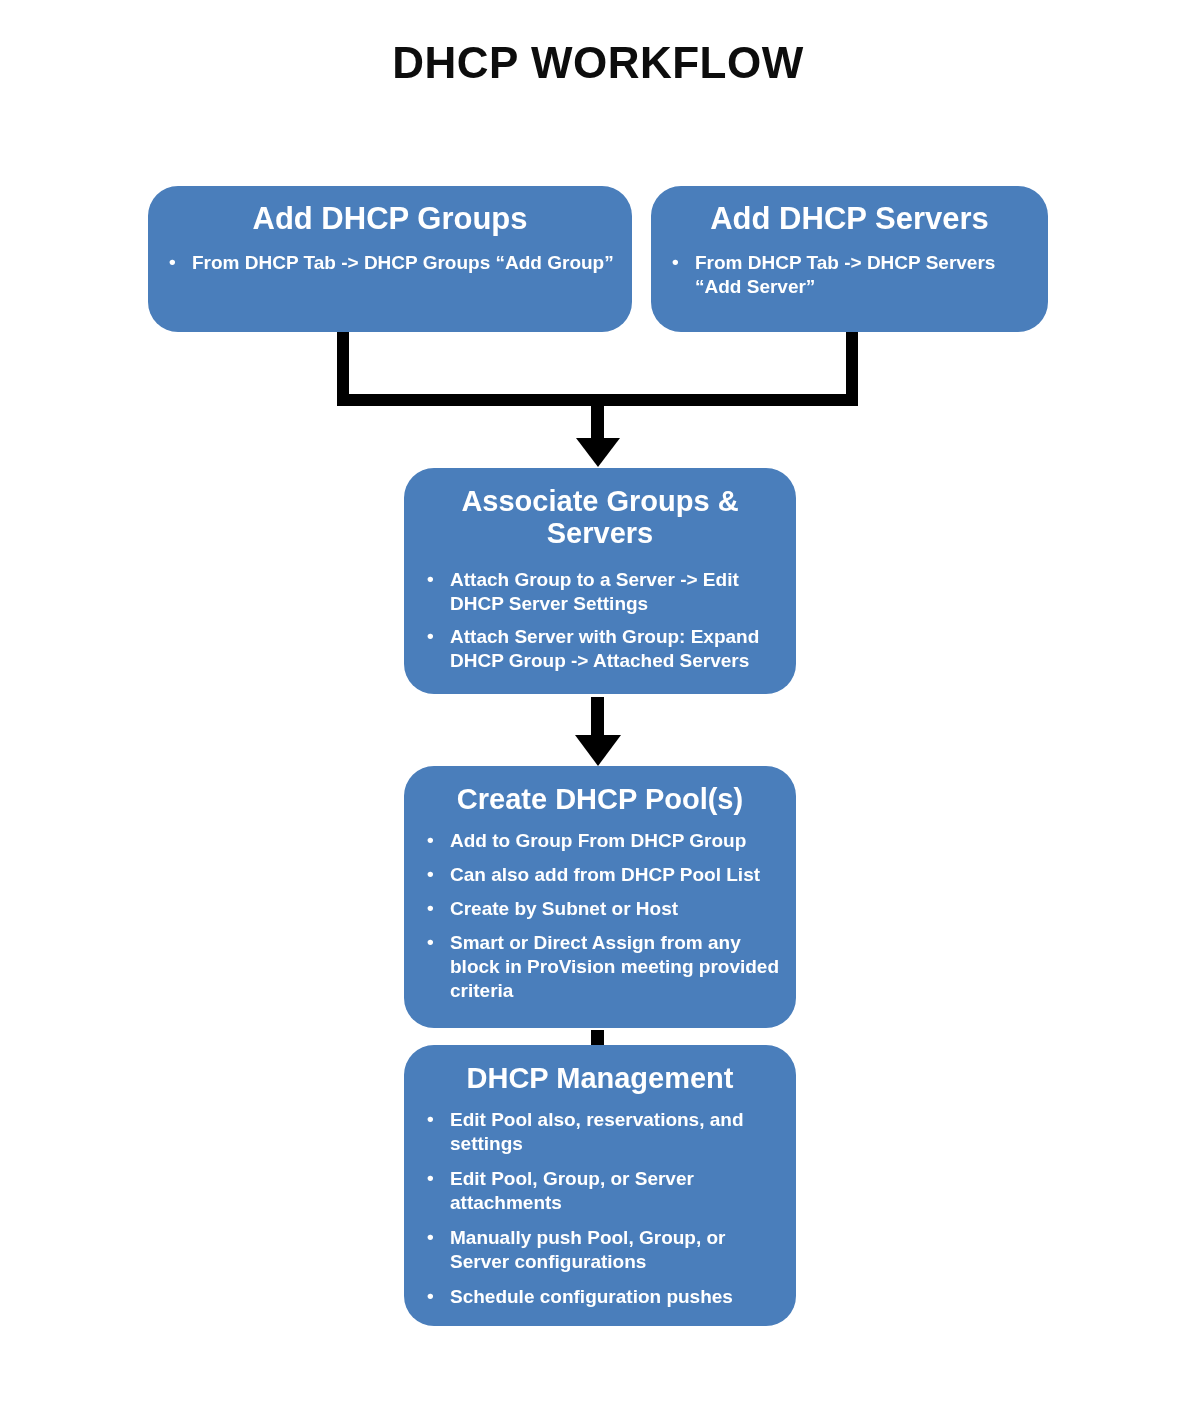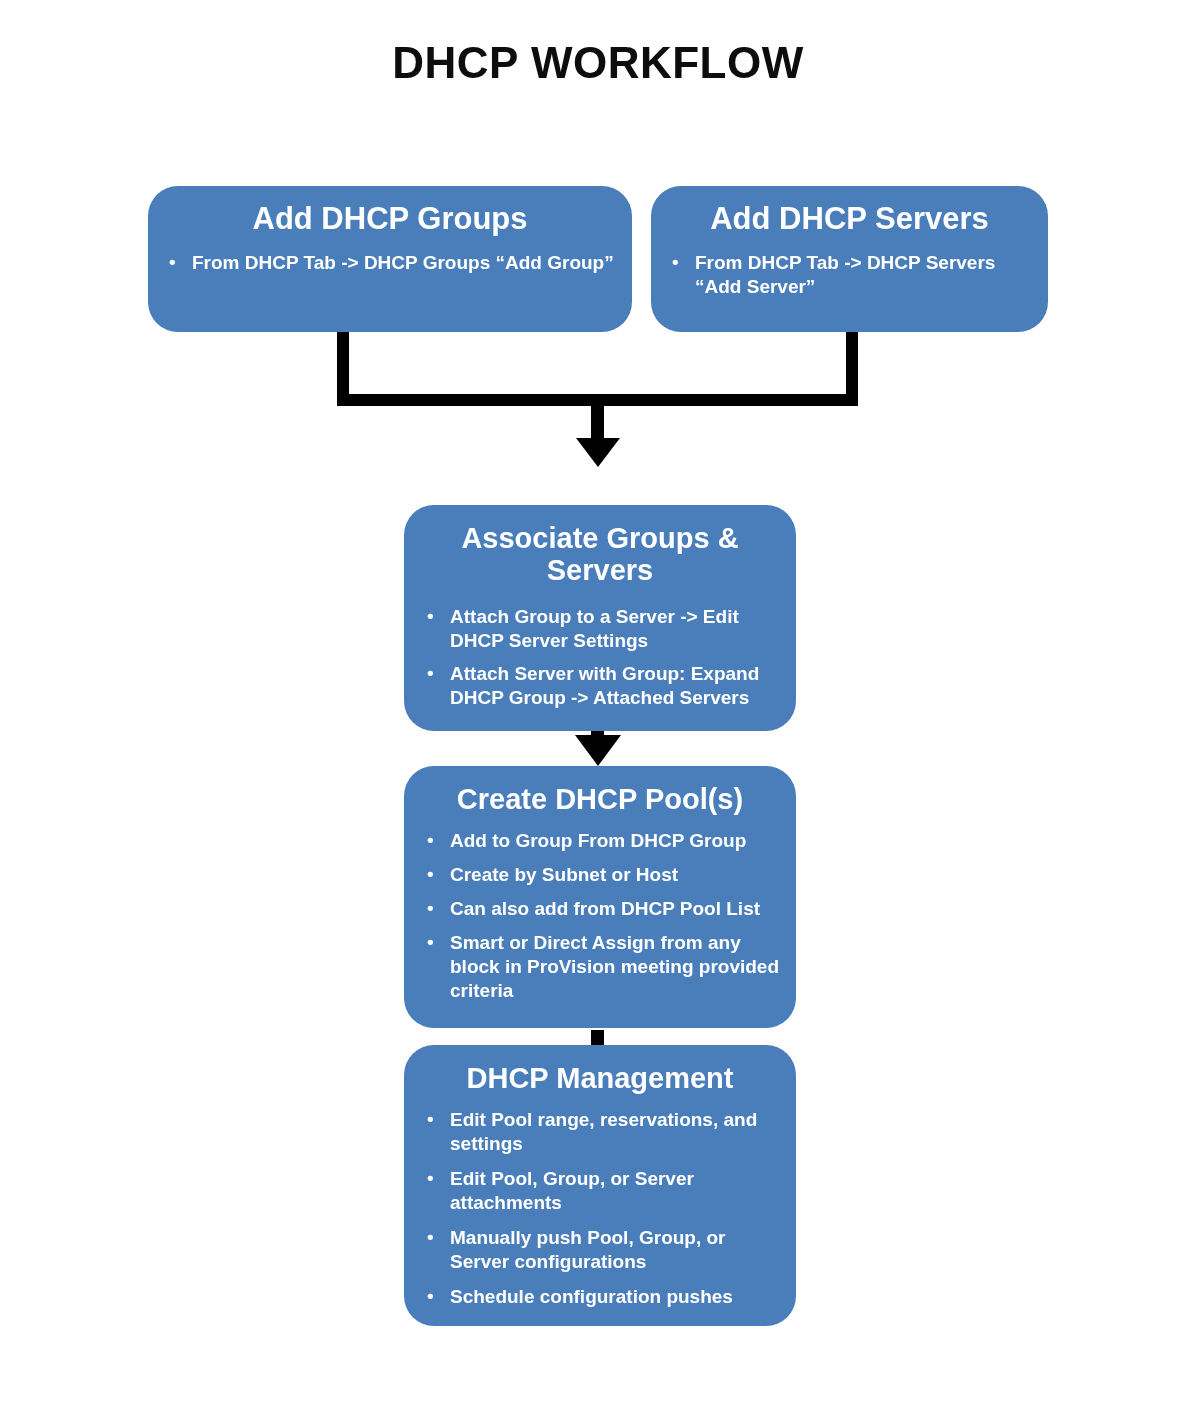--- a/index.html
+++ b/index.html
@@ -86,21 +86,21 @@
     left: 3px;
     top: -1px;
     font-size: 19px;
     line-height: 1.26;
     color: #ffffff;
   }
 
   
   #node-add-groups  { left: 148px; top: 186px;  width: 484px; height: 146px; }
   #node-add-servers { left: 651px; top: 186px;  width: 397px; height: 146px; }
-  #node-associate   { left: 404px; top: 468px;  width: 392px; height: 226px; margin-top: 37px; }
+  #node-associate   { left: 404px; top: 468px;  width: 392px; height: 226px; }
   #node-create-pool { left: 404px; top: 766px;  width: 392px; height: 262px; }
   #node-management  { left: 404px; top: 1045px; width: 392px; height: 281px; }
 
   #node-add-groups .bullets,
   #node-add-servers .bullets { margin: 14px 16px 0 18px; }
 
   #node-associate .bullets   { margin: 18px 14px 0 20px; }
   #node-associate .bullets li { margin-bottom: 9px; }
 
   #node-create-pool .bullets  { margin: 14px 10px 0 20px; }
@@ -171,29 +171,29 @@
     <ul class="bullets">
       <li>Attach Group to a Server -&gt; Edit DHCP Server Settings</li>
       <li>Attach Server with Group: Expand DHCP Group -&gt; Attached Servers</li>
     </ul>
   </div>
 
   <div class="node" id="node-create-pool">
     <div class="node-title small">Create DHCP Pool(s)</div>
     <ul class="bullets">
       <li>Add to Group From DHCP Group</li>
+      <li>Can also add from DHCP Pool List</li>
       <li>Create by Subnet or Host</li>
-      <li>Can also add from DHCP Pool List</li>
       <li>Smart or Direct Assign from any block in ProVision meeting provided criteria</li>
     </ul>
   </div>
 
   <div class="node" id="node-management">
     <div class="node-title small">DHCP Management</div>
     <ul class="bullets">
-      <li>Edit Pool range, reservations, and settings</li>
+      <li>Edit Pool also, reservations, and settings</li>
       <li>Edit Pool, Group, or Server attachments</li>
       <li>Manually push Pool, Group, or Server configurations</li>
       <li>Schedule configuration pushes</li>
     </ul>
   </div>
 
 </div>
 
 </body></html>

